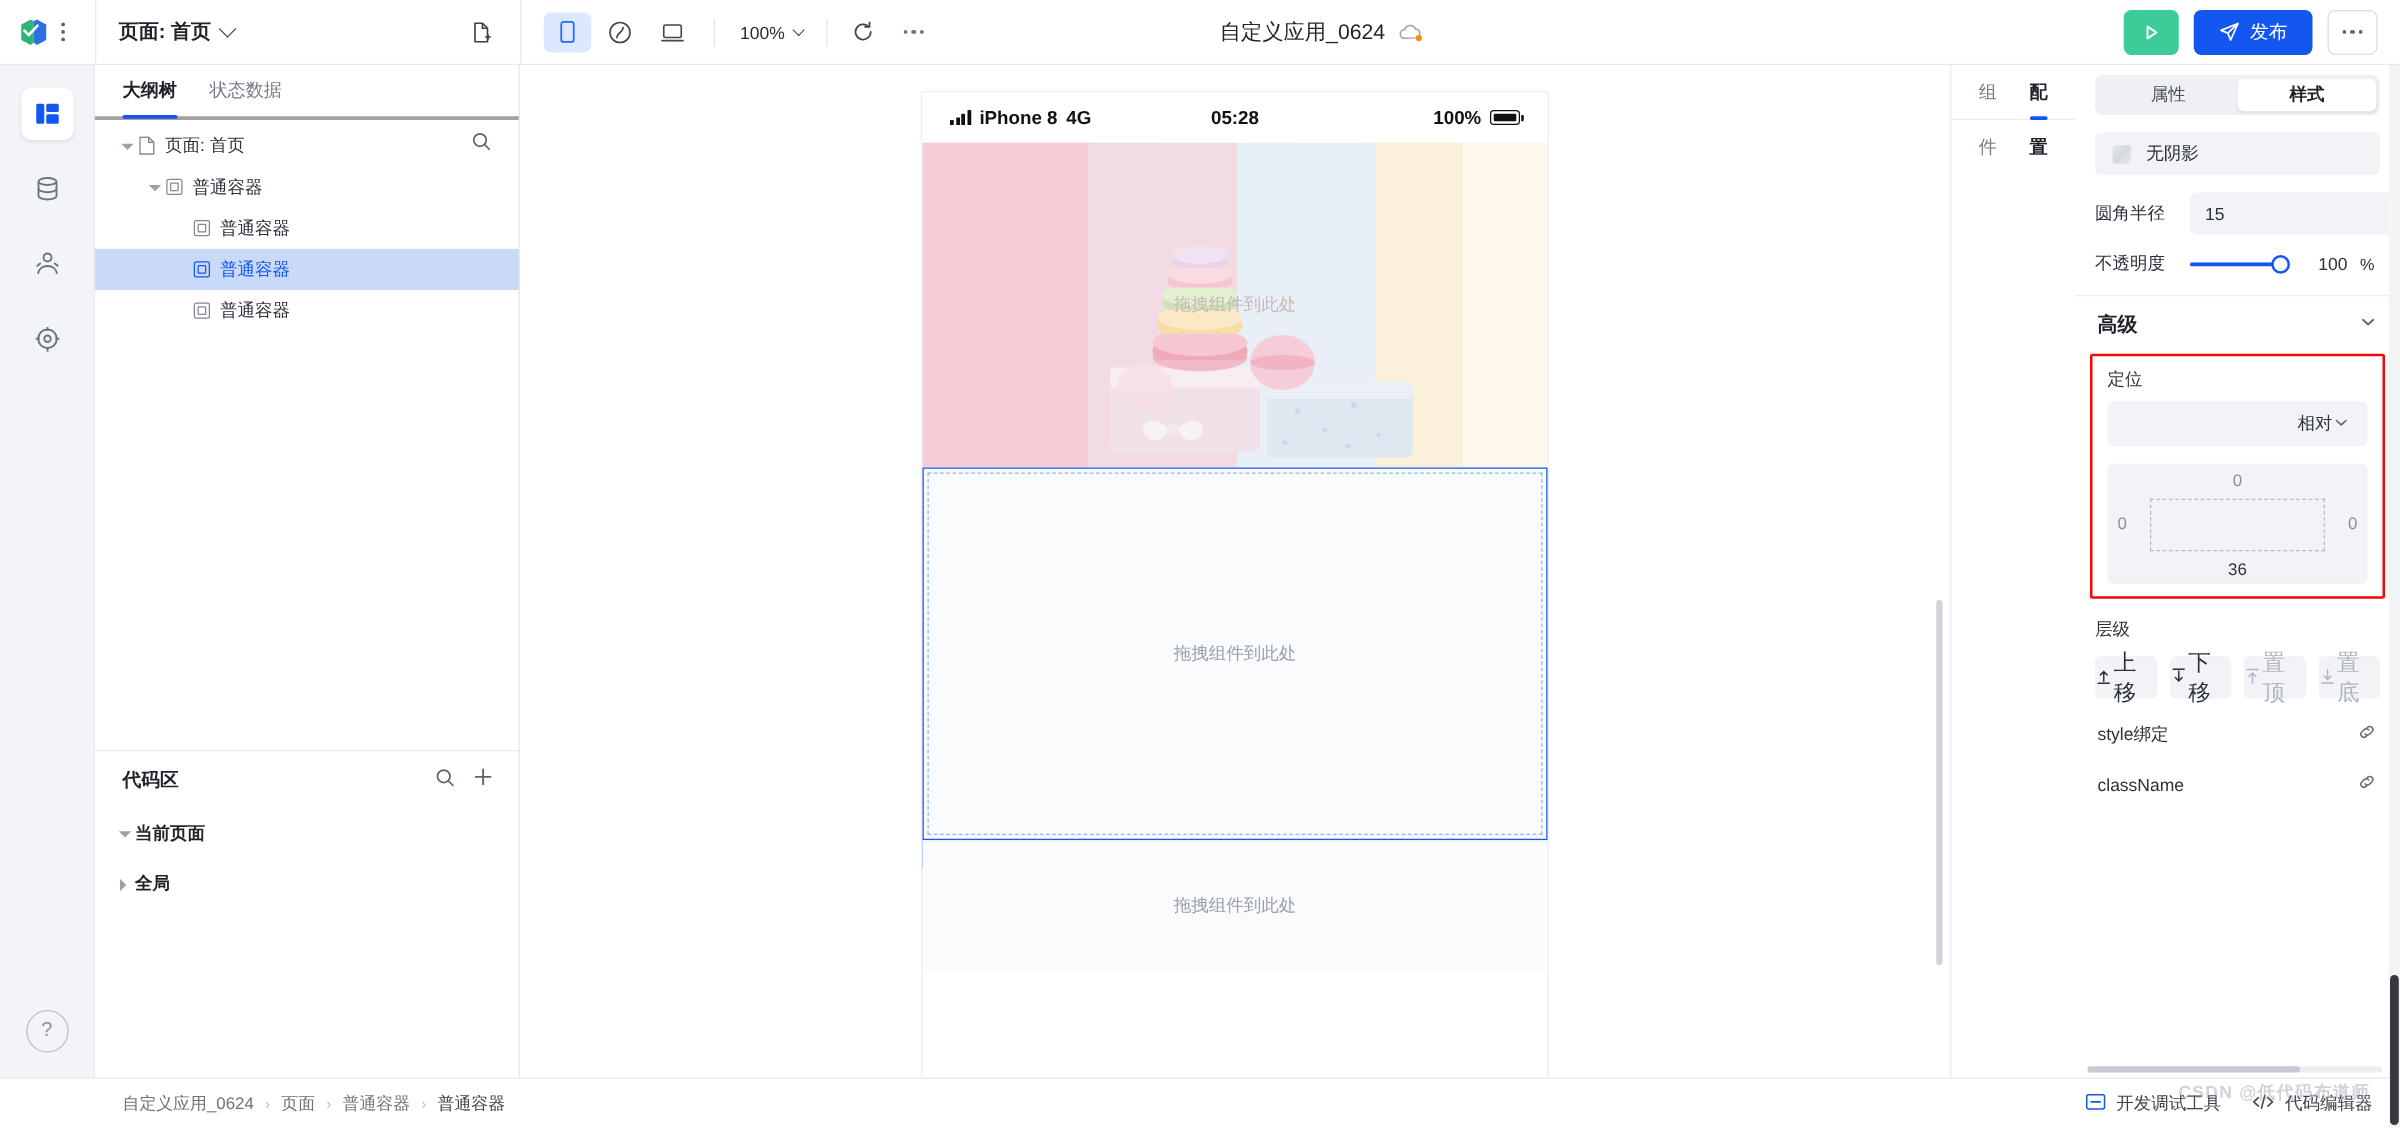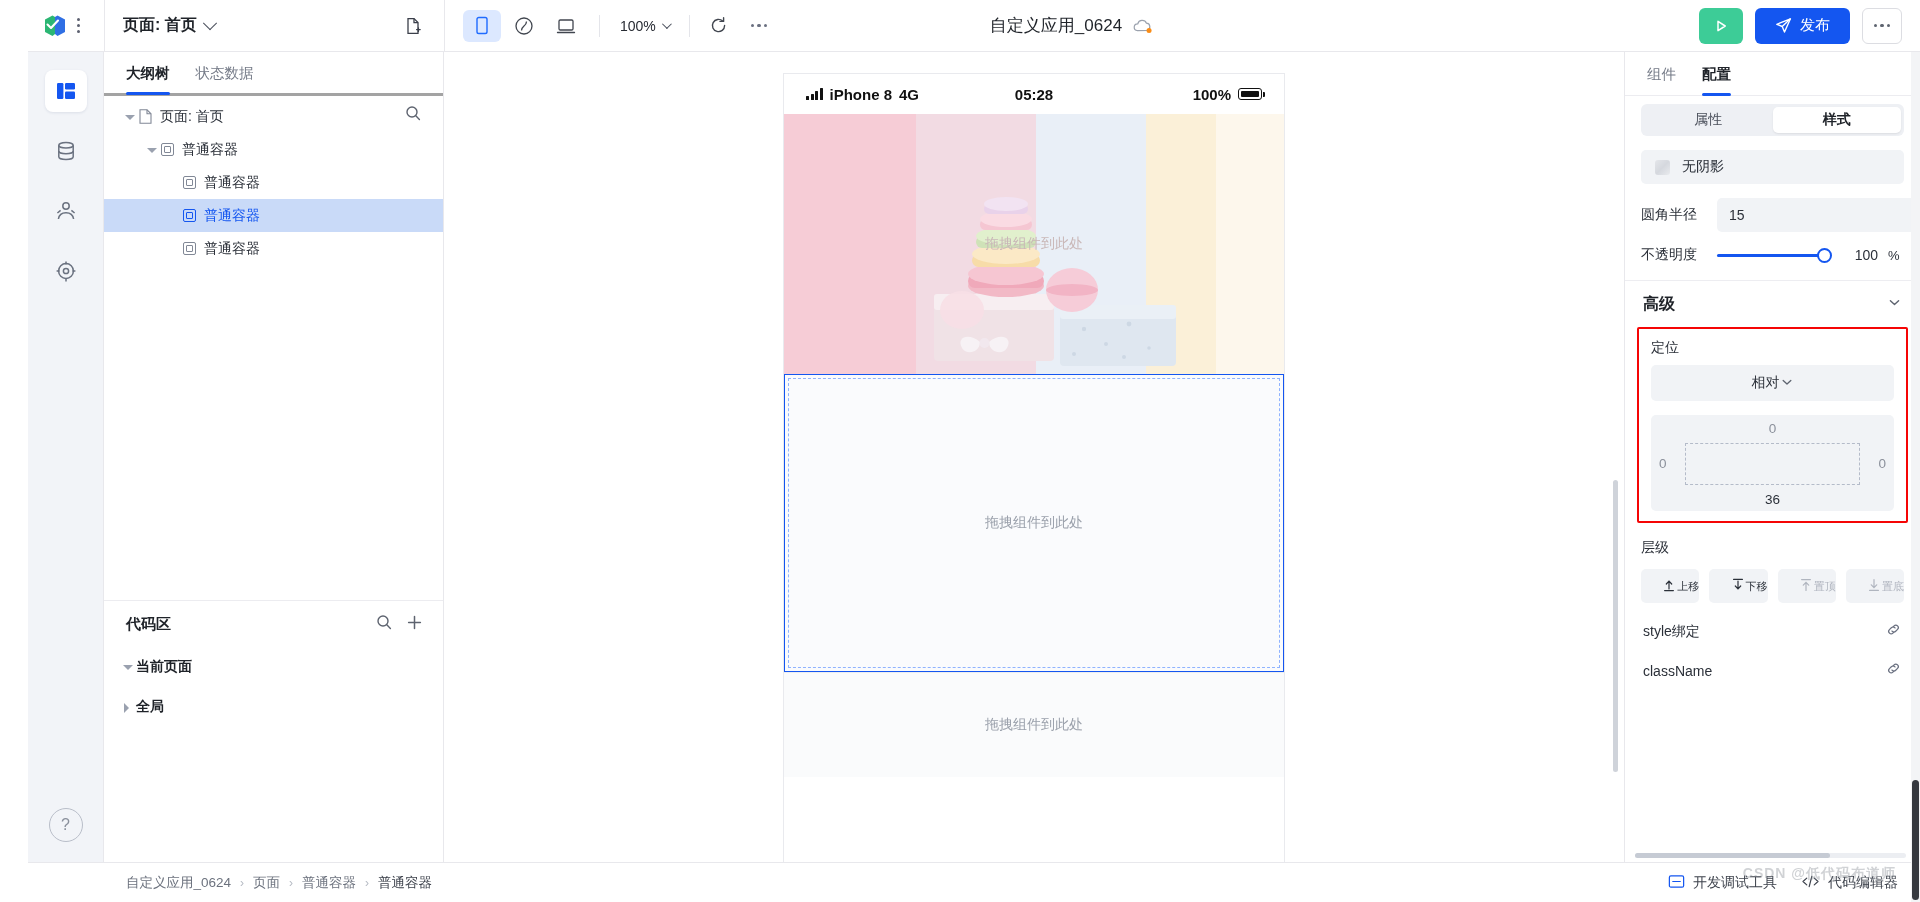--- a/index.html
+++ b/index.html
@@ -2,21 +2,21 @@
 <html><head>
 <meta charset="utf-8">
 <style>
   * { box-sizing: border-box; margin: 0; padding: 0; }
   html, body {
     width: 1920px; height: 902px;
     font-family: "Liberation Sans", "DejaVu Sans", sans-serif;
     background: #fff; overflow: hidden;
     -webkit-font-smoothing: antialiased;
   }
-  .app { position: relative; width: 1920px; height: 902px; display: flex; flex-direction: column; padding-left: 28px; }
+  .app { position: relative; width: 1920px; height: 902px; display: flex; flex-direction: column; }
 
   
   .topbar { height: 52px; flex: 0 0 52px; display: flex; align-items: center;
             background: #fff; border-bottom: 1px solid #e8e8ec; position: relative; z-index: 5; }
   .tb-logo-zone { width: 76px; height: 52px; display: flex; align-items: center; gap: 6px; padding-left: 14px; }
   .logo-mark { width: 26px; height: 26px; position: relative; }
   .dots-vert { display: flex; flex-direction: column; gap: 3px; align-items: center; padding: 0 3px; }
   .dots-vert i { width: 3px; height: 3px; border-radius: 50%; background: #5c6070; display: block; }
 
   .tb-page-zone { width: 340px; height: 52px; display: flex; align-items: center; justify-content: space-between;
@@ -120,21 +120,21 @@
   .dz2 { height: 105px; border-top: 1px solid #eceef1; }
   .sel-toolbar { position: absolute; left: 0; top: 100%; height: 23px; background: #1456f0; color: #fff;
                  display: flex; align-items: center; gap: 0; font-size: 12.5px; padding-left: 9px; border-radius: 0 0 2px 0; }
   .sel-toolbar .lbl { margin-right: 12px; }
   .sel-toolbar .tb-ic { width: 26px; height: 23px; display: flex; align-items: center; justify-content: center; cursor: pointer; }
 
   .canvas-scroll { position: absolute; right: 6px; top: 70px; bottom: 90px; width: 5px; }
   .canvas-scroll i { position: absolute; top: 55%; bottom: 0; left: 0; width: 5px; background: #cfd3da; border-radius: 3px; display: block; }
 
   
-  .config { width: 296px; background: #fff; border-left: 1px solid #e8e8ec; display: flex; flex-direction: column; position: relative; }
+  .config { width: 360px; background: #fff; border-left: 1px solid #e8e8ec; display: flex; flex-direction: row; position: relative; }
   .cfg-tabs { height: 44px; display: flex; align-items: center; gap: 26px; padding: 0 22px; border-bottom: 1px solid #ececf0; flex: 0 0 44px;}
   .cfg-body { flex: 1; overflow: hidden; position: relative; padding-bottom: 8px; }
   .seg-switch { margin: 8px 16px 0 16px; height: 32px; background: #eef0f4; border-radius: 6px; display: flex; padding: 3px; }
   .seg-switch div { flex: 1; display: flex; align-items: center; justify-content: center; font-size: 14px;
                     color: #4a4f5a; border-radius: 5px; cursor: pointer; }
   .seg-switch div.on { background: #fff; color: #1f2329; font-weight: 600; box-shadow: 0 1px 2px rgba(0,0,0,.08); }
 
   .row-field { display: flex; align-items: center; padding: 0 16px; margin-top: 14px; gap: 10px; }
   .shadow-box { flex: 1; height: 34px; background: #f1f3f6; border-radius: 5px; display: flex; align-items: center; gap: 12px; padding: 0 14px; font-size: 14px; color: #2b3039; cursor: pointer;}
   .swatch { width: 15px; height: 15px; border-radius: 3px; background:
@@ -151,33 +151,33 @@
   .num-s { width: 38px; text-align: right; font-size: 14px; color: #2b3039; }
   .unit { width: 16px; font-size: 13px; color: #2b3039; }
 
   .hr { height: 1px; background: #ededf1; margin: 16px 0 0 0; }
   .sec-head { height: 46px; display: flex; align-items: center; justify-content: space-between; padding: 0 18px 0 18px; }
   .sec-title { font-size: 16px; font-weight: 700; color: #1f2329; }
 
   .hl-box { margin: 0 12px; border: 2.5px solid #f50505; border-radius: 2px; padding: 10px 6px 10px 6px; }
   .sub-lbl { font-size: 14px; color: #2b3039; padding: 0 6px 8px 6px; }
   .select { height: 36px; background: #f1f3f6; border-radius: 5px; display: flex; align-items: center;
-            justify-content: center; padding: 0 14px; font-size: 14px; color: #2b3039; margin: 0 6px; cursor: pointer; }
+            justify-content: flex-end; padding: 0 14px; font-size: 14px; color: #2b3039; margin: 0 6px; cursor: pointer; }
   .box-model { margin: 14px 6px 0 6px; background: #f1f3f6; border-radius: 5px; padding: 10px 14px;
                position: relative; height: 96px; }
   .bm-num { position: absolute; font-size: 13.5px; color: #8b909b; }
   .bm-top { top: 6px; left: 50%; transform: translateX(-50%); }
   .bm-bottom { bottom: 4px; left: 50%; transform: translateX(-50%); color: #2b3039; }
   .bm-left { left: 8px; top: 50%; transform: translateY(-50%); }
   .bm-right { right: 8px; top: 50%; transform: translateY(-50%); }
   .bm-inner { position: absolute; left: 34px; right: 34px; top: 28px; bottom: 26px; border: 1px dashed #b4bbc9; }
 
   .layer-btns { display: flex; gap: 10px; padding: 0 16px; margin-top: 12px; }
   .lbtn { flex: 1; height: 34px; background: #f1f3f6; border-radius: 5px; display: flex; align-items: center;
-          justify-content: flex-end; gap: 1px; font-size: 11px; color: #2b3039; cursor: pointer; }
+          justify-content: space-between; gap: 1px; font-size: 18px; color: #2b3039; cursor: pointer; }
   .lbtn.dis { color: #b0b5bf; cursor: default; }
 
   .bind-row { display: flex; align-items: center; justify-content: space-between; padding: 0 18px; margin-top: 18px; }
   .bind-lbl { font-size: 14px; color: #2b3039; }
   .link-ic { color: #6a7080; cursor: pointer; }
   .ph-input { margin: 10px 16px 0 16px; height: 34px; background: #f1f3f6; border-radius: 5px;
               border: none; font-size: 14px; color: #2b3039; padding: 0 12px; width: calc(100% - 32px); font-family: inherit; }
   .ph-input::placeholder { color: #b3b8c2; }
 
   .cfg-vscroll { position: absolute; right: 2px; top: 48px; bottom: 40px; width: 4px; }

